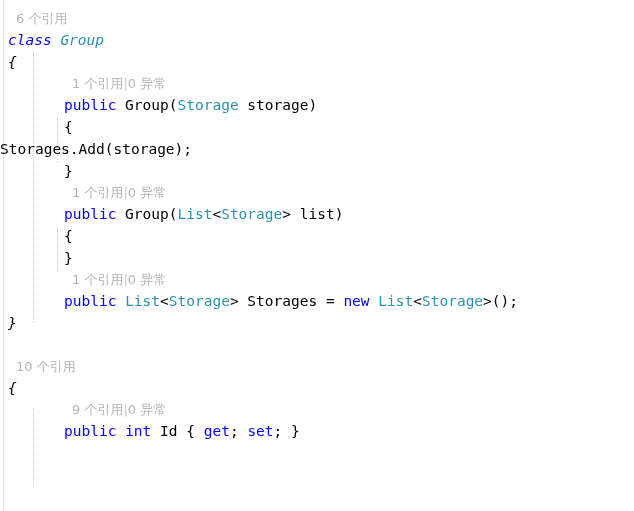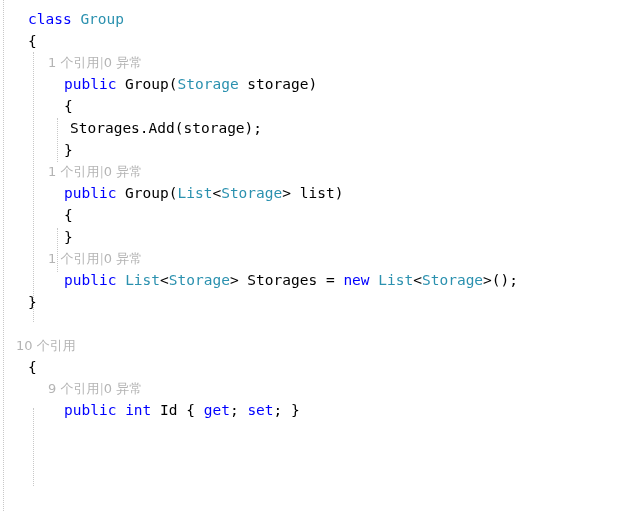--- a/index.html
+++ b/index.html
@@ -45,46 +45,47 @@
     height: 21px;
     line-height: 21px;
     font-family: "DejaVu Sans", "Liberation Sans", sans-serif;
     font-size: 13px;
     color: #b4b4b4;
   }
   .line.codelens .cl-num { color: #b4b4b4; }
   .line.codelens .cl-sep { color: #c9c9c9; }
 
   
-  .i0 { padding-left: 28px; }
+  .i0 { padding-left: 8px; font-style: italic; }
   .i1 { padding-left: 64px; }
-  .i2 { padding-left: 70px; }
+  .i2 { }
 
   .cl0 { padding-left: 16px; }
-  .cl1 { padding-left: 48px; }
+  .cl1 { padding-left: 72px; }
 
   
   .kw   { color: #0000ff; }
   .type { color: #2b91af; }
   .pl   { color: #000000; }
 
   .blank { height: 22px; }
 </style>
 </head>
 <body>
 
 <div id="editor">
   <div id="guides">
       <div class="guide" style="left: 3px; top: 0px; height: 511px;"></div>
       <div class="guide" style="left: 33px; top: 52px; height: 270px;"></div>
       <div class="guide" style="left: 57px; top: 118px; height: 44px;"></div>
       <div class="guide" style="left: 57px; top: 228px; height: 44px;"></div>
       <div class="guide" style="left: 33px; top: 408px; height: 78px;"></div>
     </div>
   <div id="code-lines">
+      <div class="line codelens cl0"><span class="cl-num">6 个引用</span></div>
       <div class="line i0"><span class="kw">class</span><span class="pl"> </span><span class="type">Group</span></div>
       <div class="line i0"><span class="pl">{</span></div>
       <div class="line codelens cl1"><span class="cl-num">1 个引用</span><span class="cl-sep">|</span><span class="cl-num">0 异常</span></div>
       <div class="line i1"><span class="kw">public</span><span class="pl"> Group(</span><span class="type">Storage</span><span class="pl"> storage)</span></div>
       <div class="line i1"><span class="pl">{</span></div>
       <div class="line i2"><span class="pl">Storages.Add(storage);</span></div>
       <div class="line i1"><span class="pl">}</span></div>
       <div class="line codelens cl1"><span class="cl-num">1 个引用</span><span class="cl-sep">|</span><span class="cl-num">0 异常</span></div>
       <div class="line i1"><span class="kw">public</span><span class="pl"> Group(</span><span class="type">List</span><span class="pl">&lt;</span><span class="type">Storage</span><span class="pl">&gt; list)</span></div>
       <div class="line i1"><span class="pl">{</span></div>

